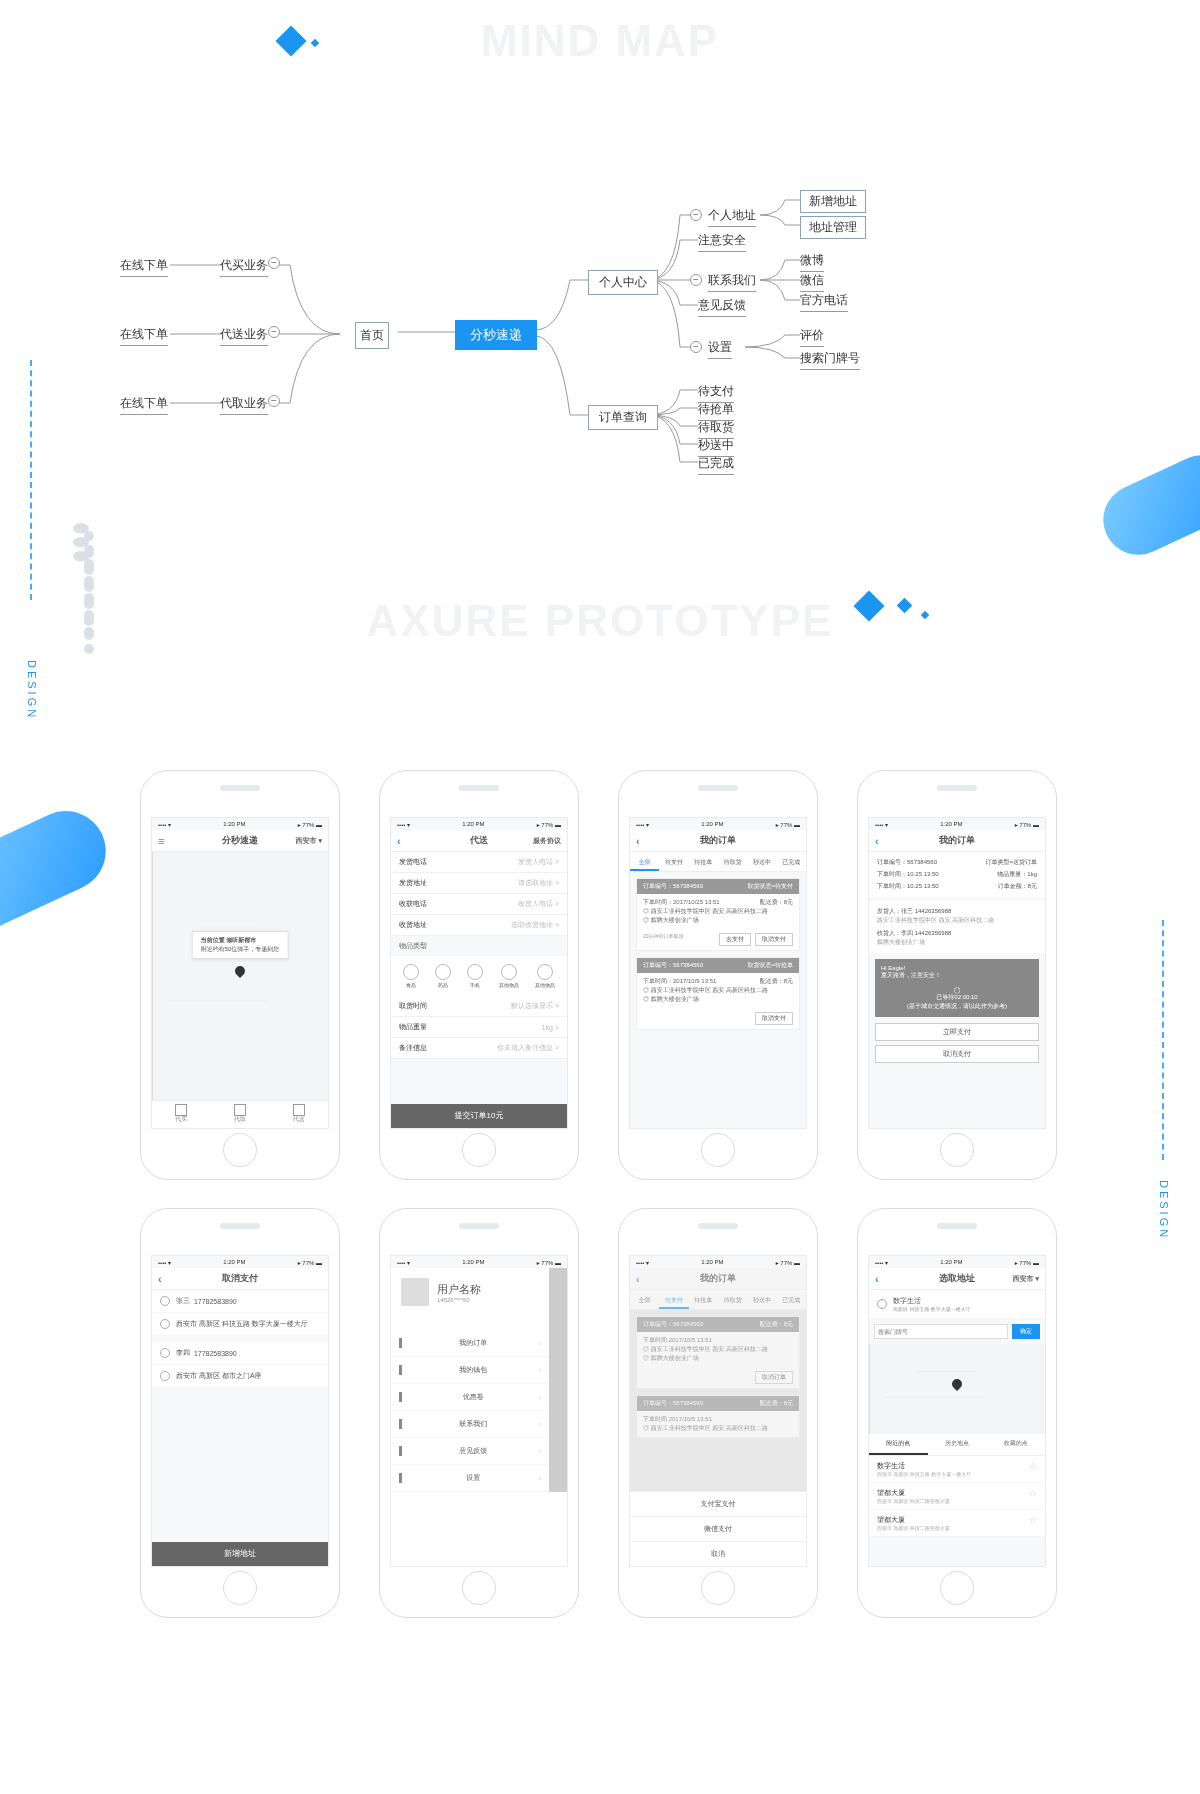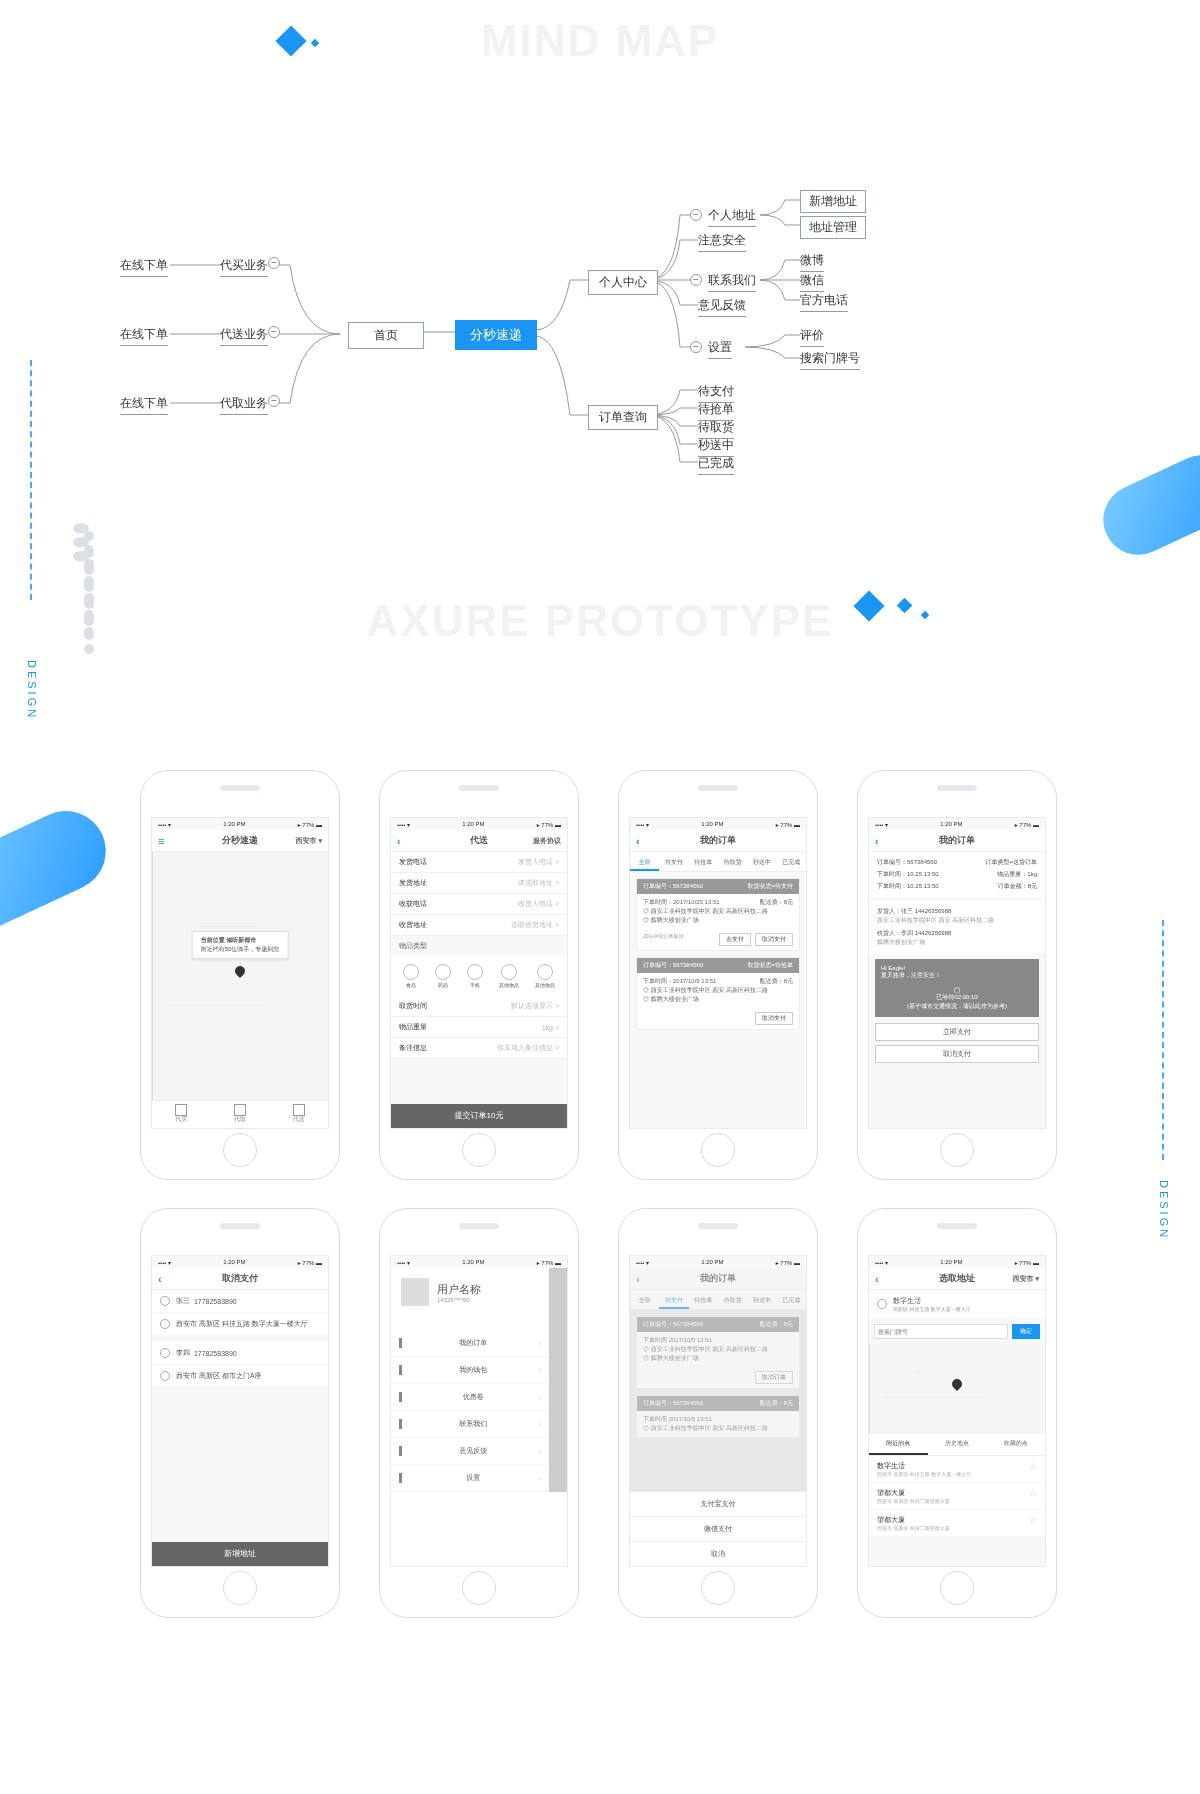--- a/index.html
+++ b/index.html
@@ -28,21 +28,21 @@
 .tb1 .diamond.sm{left:312px;top:0}
 .tb2{margin-top:100px}
 .tb2 .diamond.big{right:320px;top:-25px;width:22px;height:22px}
 .tb2 .diamond.med{right:290px;top:-20px}
 .tb2 .diamond.sm{right:272px;top:-8px}
 
 
 .mindmap{position:relative;width:960px;margin:60px auto 0;height:340px}
 .node{position:absolute;border:1px solid #8da2b8;background:#fff;font-size:12px;color:#333;padding:3px 10px;white-space:nowrap}
 .node.center{background:#1b95f2;color:#fff;border-color:#1b95f2;font-size:13px;padding:5px 14px;left:335px;top:140px}
-.node.home{left:228px;top:142px;padding:4px 25px}
+.node.home{left:235px;top:142px;padding:4px 4px}
 .minus{display:inline-block;width:12px;height:12px;border:1px solid #999;border-radius:50%;position:absolute;background:#fff;text-align:center;line-height:9px;font-size:10px;color:#666}
 .minus::after{content:"−"}
 .mm-line{position:absolute;stroke:#999;stroke-width:1;fill:none}
 .txt-only{position:absolute;font-size:12px;color:#333;white-space:nowrap}
 .txt-only.u{border-bottom:1px solid #999;padding-bottom:2px}
 
 
 .blob{position:absolute;background:linear-gradient(135deg,#7ecdff,#2a9cff);border-radius:100px}
 .blob1{right:-40px;top:430px;width:140px;height:70px;transform:rotate(-25deg)}
 .blob2{left:-60px;top:790px;width:170px;height:80px;transform:rotate(-25deg)}

